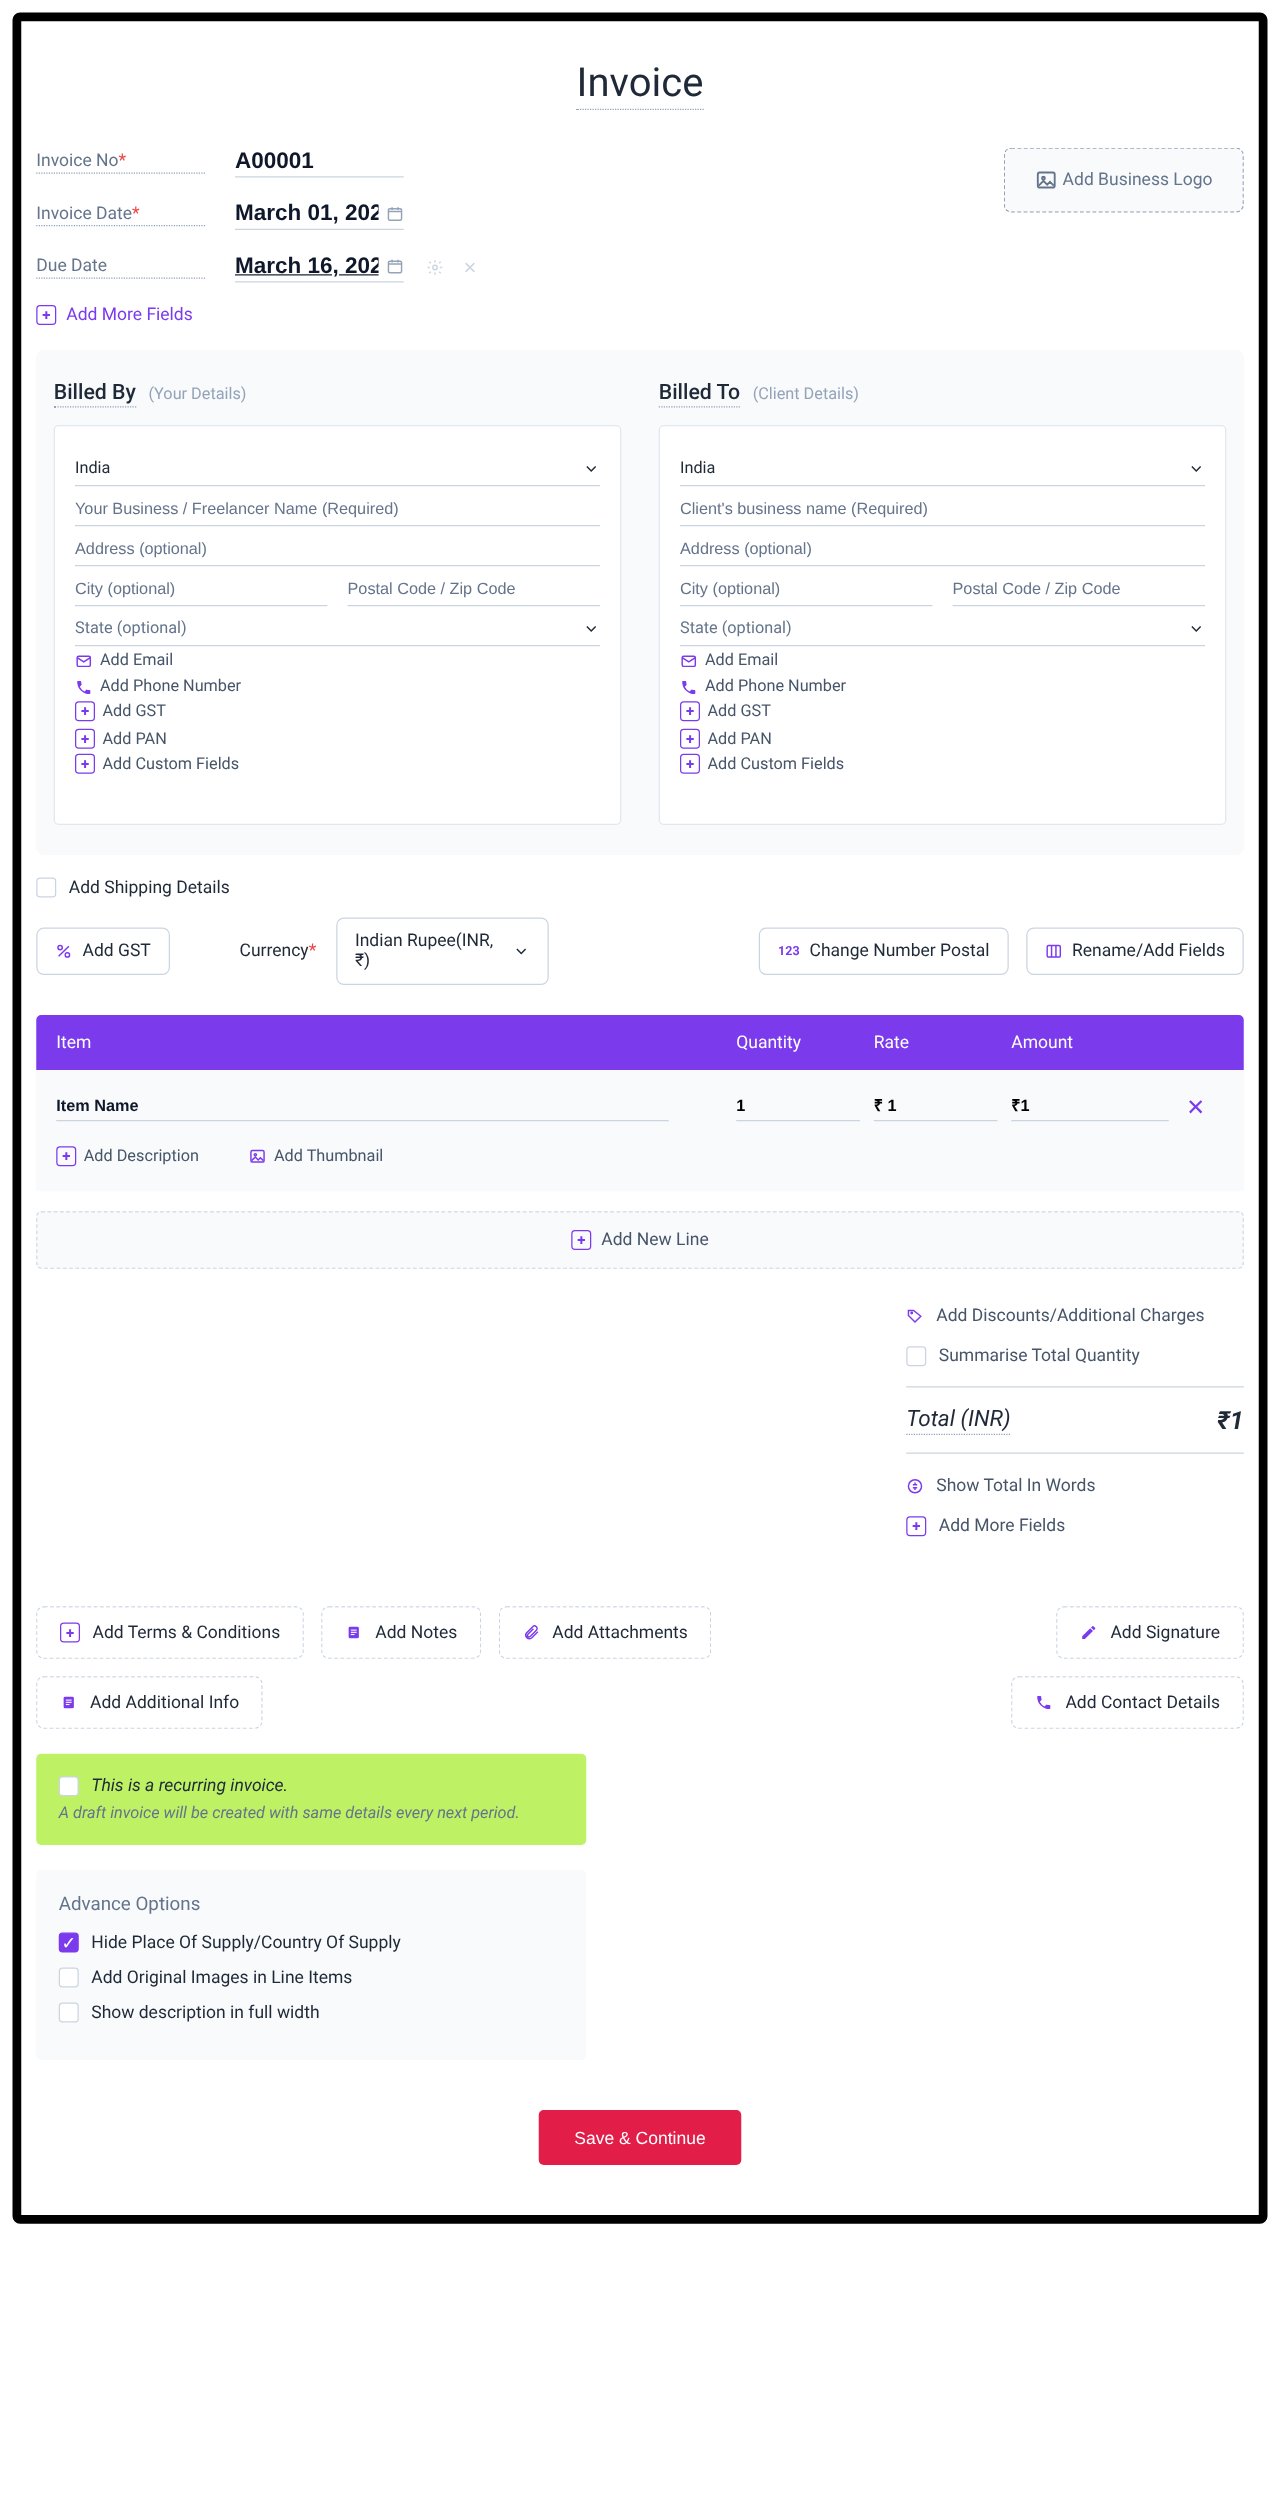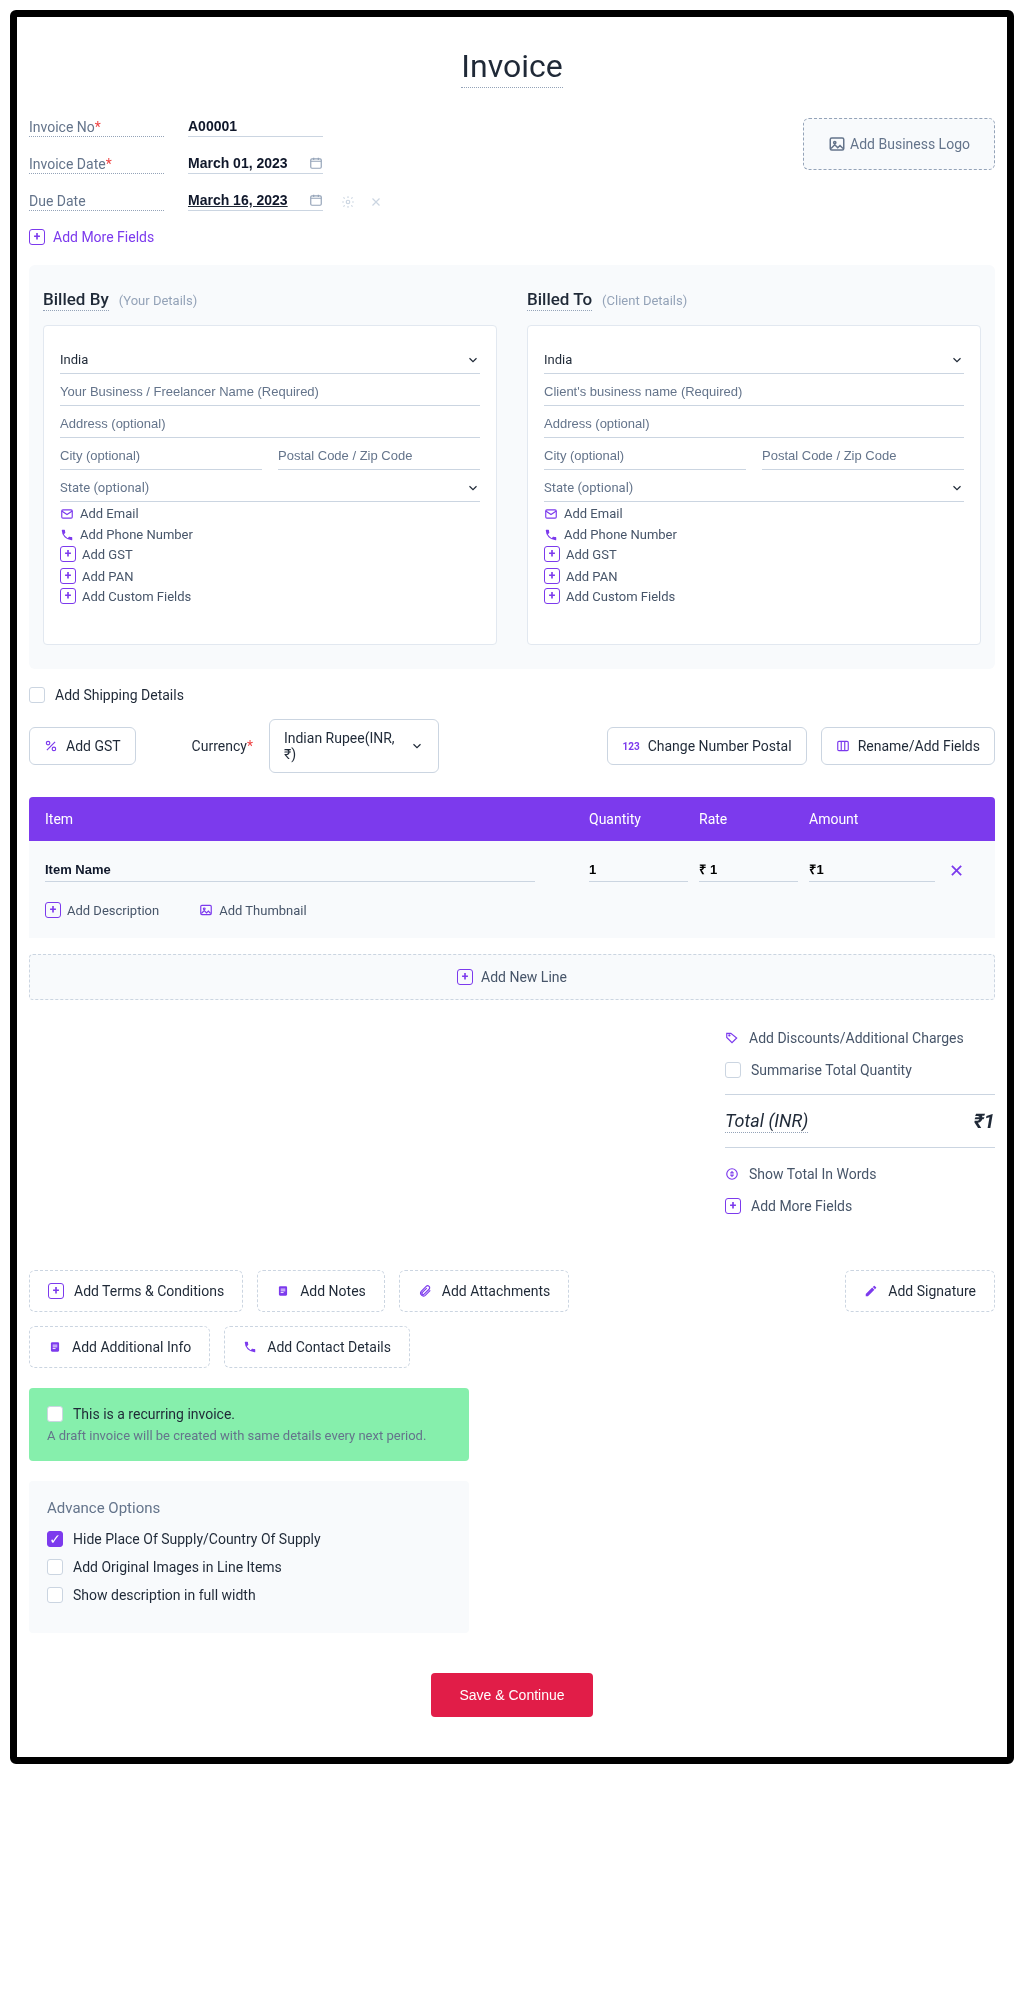--- a/index.html
+++ b/index.html
@@ -4,21 +4,21 @@
 <style>
   * { box-sizing: border-box; margin: 0; padding: 0; }
   body { font-family: -apple-system, BlinkMacSystemFont, "Segoe UI", Roboto, sans-serif; background: #fff; color: #1f2937; width: 1024px; }
   .outer { border: 7px solid #000000; border-radius: 6px; margin: 10px; padding: 30px 12px 40px; }
   .page-title { font-size: 32px; font-weight: 400; text-align: center; border-bottom: 1px dotted #94a3b8; padding-bottom: 2px; display: inline-block; }
   .title-wrap { text-align: center; margin-bottom: 30px; }
   .meta-row { display: flex; align-items: center; margin-bottom: 18px; }
   .meta-label { width: 135px; color: #64748b; font-size: 14px; border-bottom: 1px dotted #94a3b8; display: inline-block; padding-bottom: 1px; }
   .req { color: #ef4444; }
   .meta-input-wrap { width: 135px; border-bottom: 1px solid #cbd5e1; padding-bottom: 2px; display: flex; align-items: center; }
-  .meta-input { border: none; font-size: 14px; font-weight: 600; color: #0f172a; width: 100%; outline: none; background: transparent; }
+  .meta-input { border: none; font-size: 18px; font-weight: 600; color: #0f172a; width: 100%; outline: none; background: transparent; }
   .icon { display: inline-flex; align-items: center; justify-content: center; flex-shrink: 0; }
   .cal-icon { color: #94a3b8; margin-left: 6px; }
   .row-icons { margin-left: 18px; display: flex; gap: 14px; color: #cbd5e1; }
   .top-area { display: flex; justify-content: space-between; }
   .logo-box { border: 1px dashed #94a3b8; border-radius: 6px; padding: 16px 24px; color: #64748b; font-size: 14px; display: flex; align-items: center; gap: 4px; background: #f8fafc; cursor: pointer; }
   .add-more { color: #7c3aed; font-size: 14px; display: flex; align-items: center; gap: 8px; cursor: pointer; }
   .plus-box { width: 16px; height: 16px; border: 1px solid #7c3aed; border-radius: 3px; display: flex; align-items: center; justify-content: center; color: #7c3aed; font-size: 12px; font-weight: bold; }
   .billing-wrap { display: flex; gap: 30px; background: #f8fafc; padding: 24px 14px; margin-top: 20px; border-radius: 6px; }
   .bill-col { flex: 1; }
   .bill-head { display: flex; align-items: baseline; gap: 10px; margin-bottom: 14px; }
@@ -60,22 +60,22 @@
   .summary-right { margin-left: auto; width: 270px; }
   .sum-link { display: flex; align-items: center; gap: 10px; color: #475569; font-size: 14px; margin-bottom: 16px; cursor: pointer; }
   .sum-link .pi { color: #7c3aed; }
   .total-row { border-top: 1px solid #cbd5e1; border-bottom: 1px solid #cbd5e1; padding: 14px 0; display: flex; justify-content: space-between; align-items: center; margin: 8px 0 18px; font-style: italic; }
   .total-lbl { font-size: 18px; font-weight: 400; border-bottom: 1px dotted #94a3b8; padding-bottom: 1px; }
   .total-val { font-size: 20px; font-weight: 700; }
   .extras { margin-top: 40px; display: flex; flex-wrap: wrap; gap: 14px; }
   .btn-d { border: 1px dashed #cbd5e1; border-radius: 6px; padding: 12px 18px; font-size: 14px; display: flex; align-items: center; gap: 10px; cursor: pointer; background: #fff; }
   .btn-d .pi { color: #7c3aed; }
   .sig-wrap { margin-left: auto; }
-  .extras-row2 { margin-top: 14px; display: flex; gap: 14px; }
-  .recur-box { background: #86efac; padding: 18px; margin-top: 20px; border-radius: 4px; width: 440px; }
+  .extras-row2 { margin-top: 14px; display: flex; gap: 14px; justify-content: space-between; }
+  .recur-box { background: #bef264; padding: 18px; margin-top: 20px; border-radius: 4px; width: 440px; font-style: italic; }
   .recur-box .t1 { font-size: 14px; display: flex; align-items: center; gap: 10px; }
   .recur-box .t2 { font-size: 13px; color: #64748b; margin-top: 6px; }
   .adv-box { background: #f8fafc; padding: 18px; margin-top: 20px; border-radius: 4px; width: 440px; }
   .adv-title { color: #64748b; font-size: 15px; margin-bottom: 14px; }
   .adv-opt { display: flex; align-items: center; gap: 10px; font-size: 14px; margin-bottom: 12px; }
   .save-btn { background: #e11d48; color: #fff; border: none; border-radius: 4px; padding: 14px 28px; font-size: 14px; cursor: pointer; display: block; margin: 40px auto 0; }
   svg { width: 14px; height: 14px; }
 </style>
 </head>
 <body>

